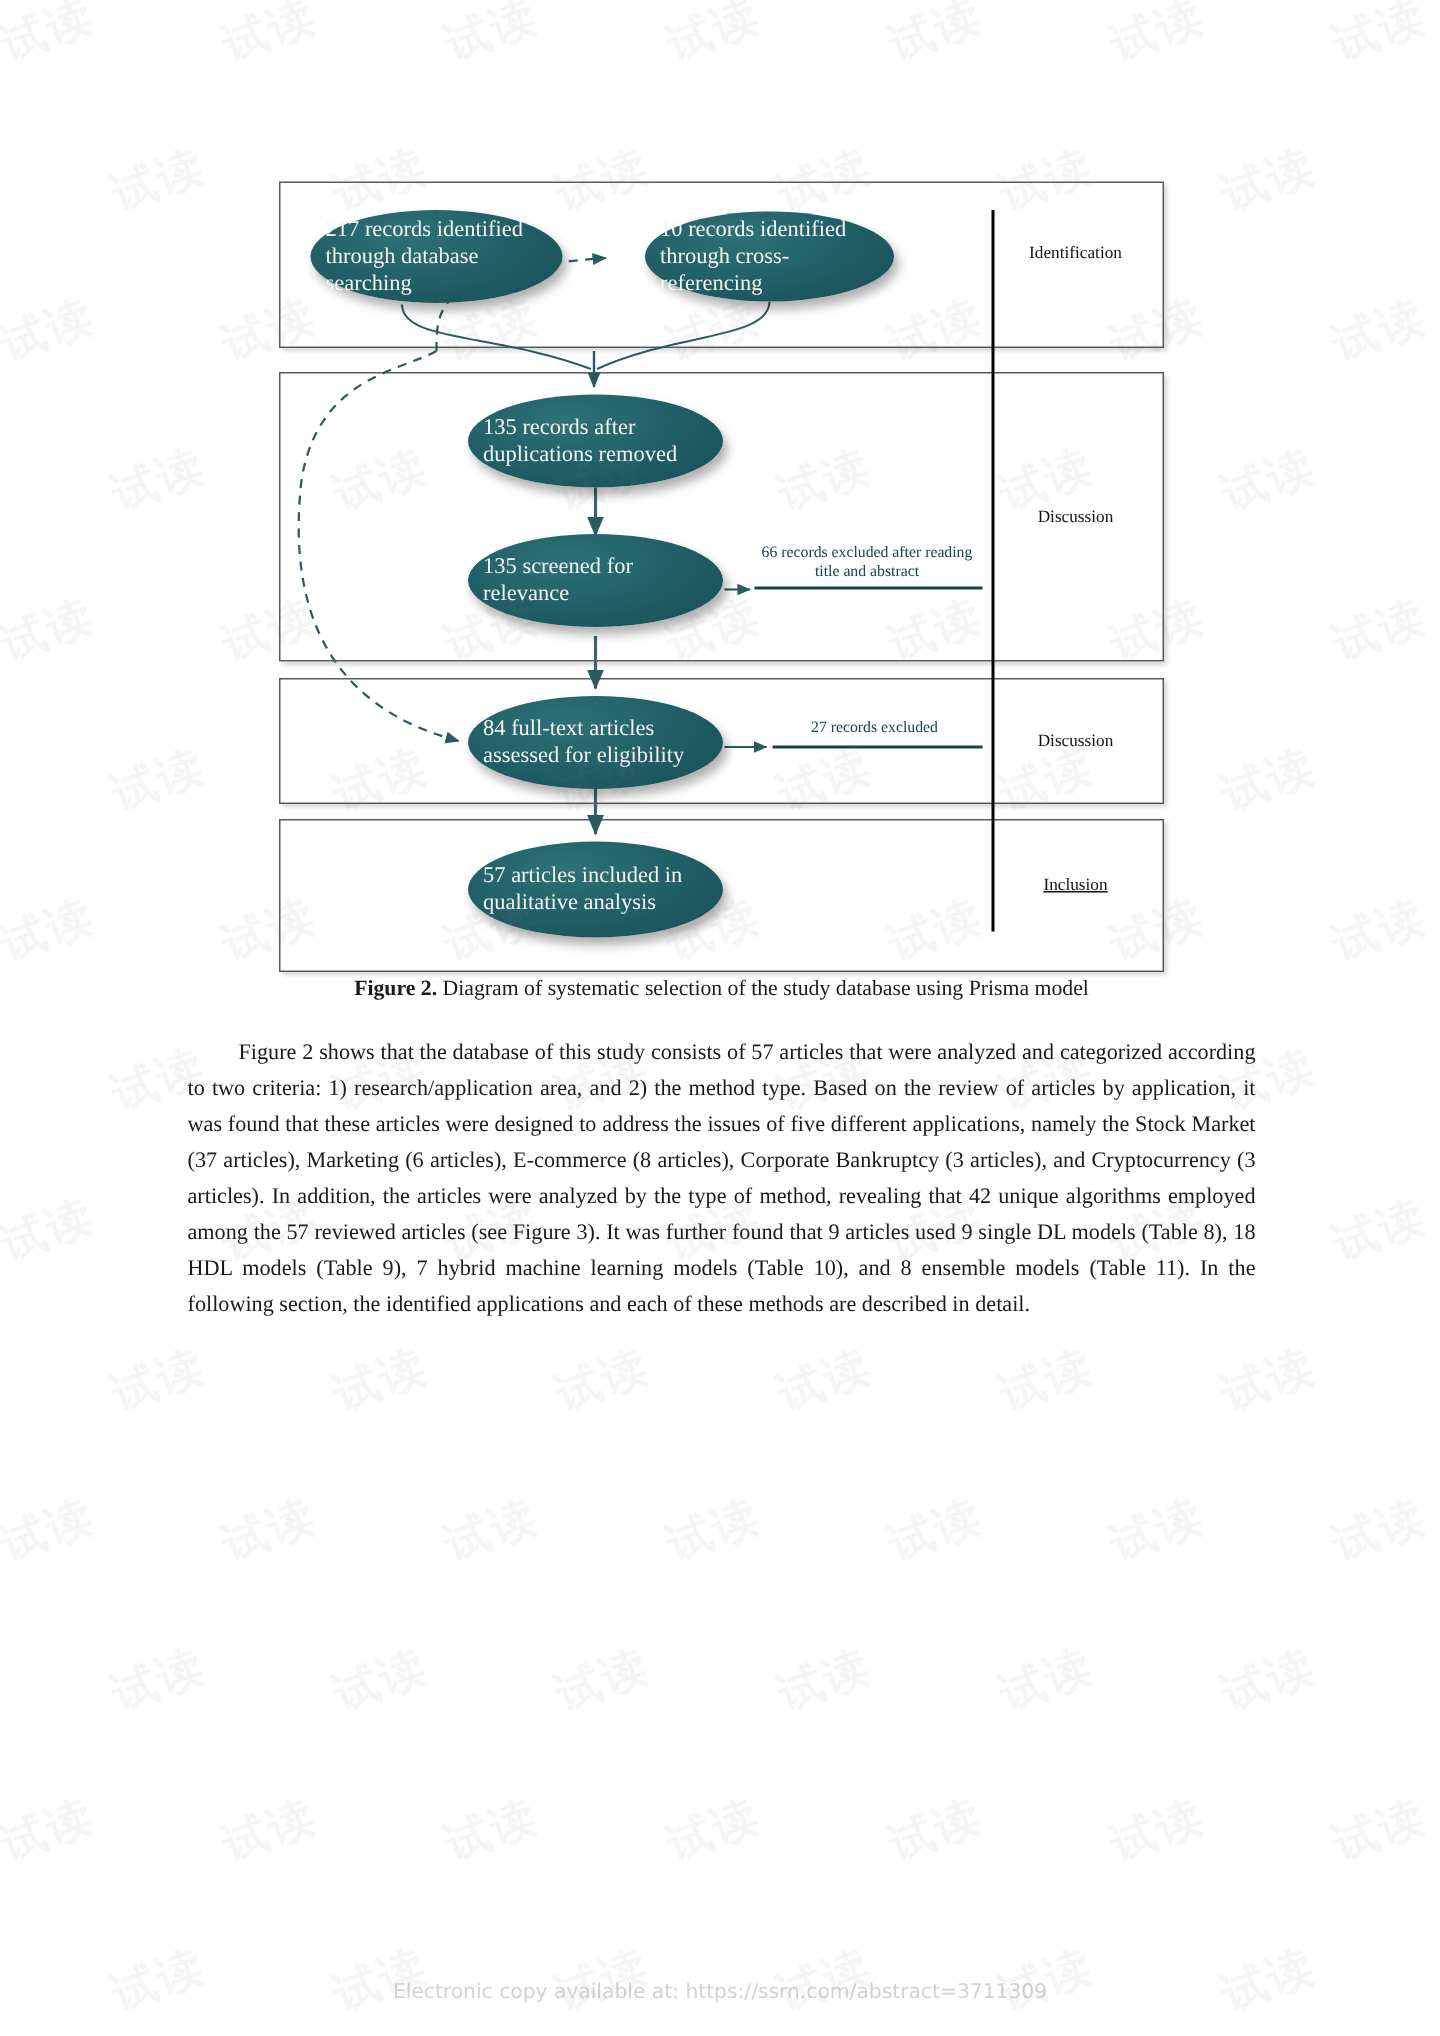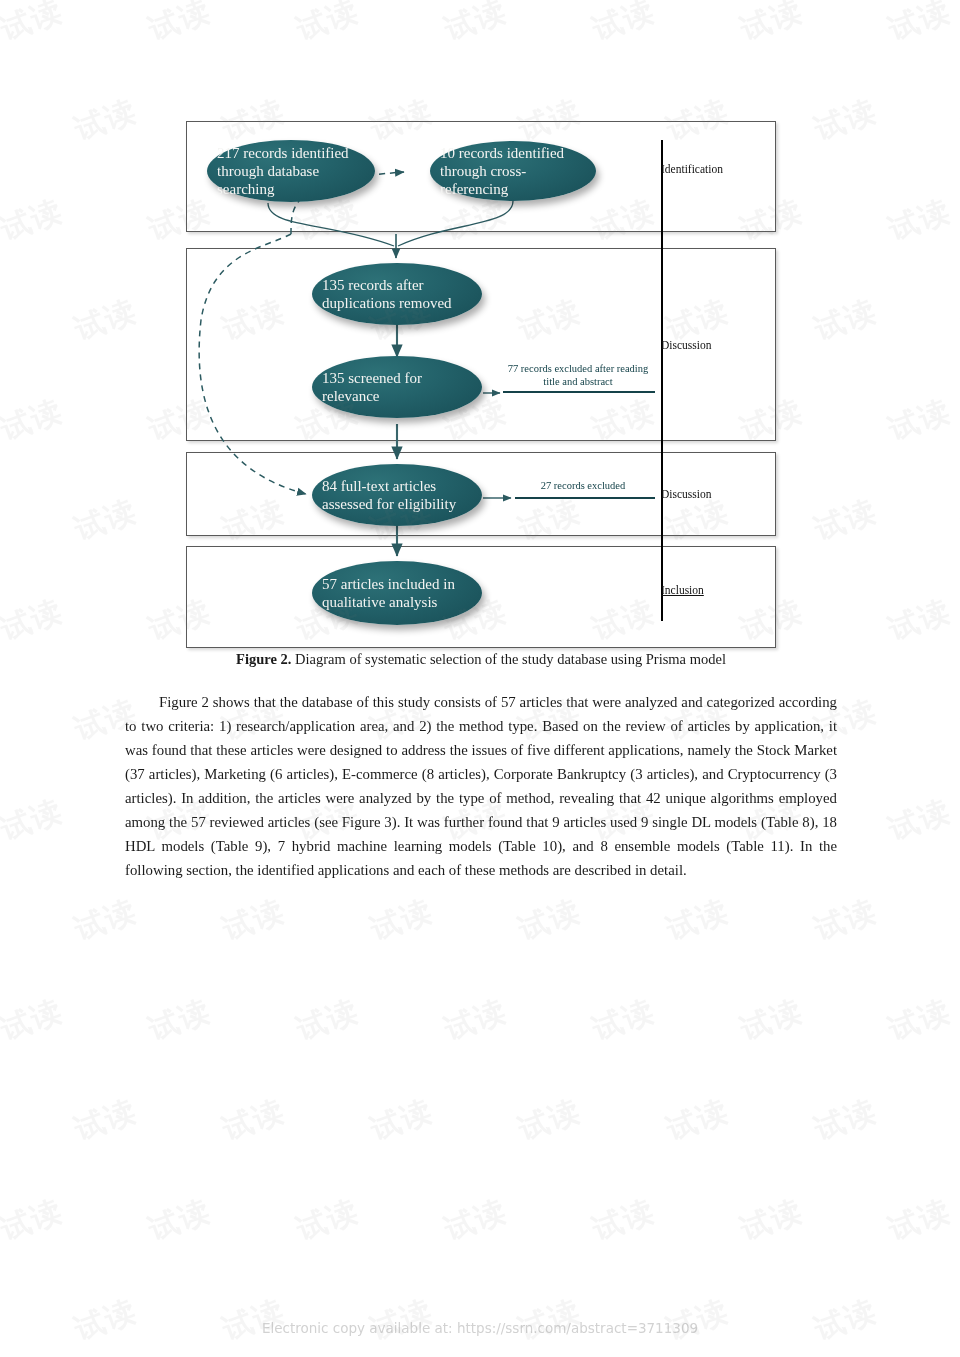--- a/index.html
+++ b/index.html
@@ -52,21 +52,21 @@
     box-shadow: 2px 2px 3px rgba(0,0,0,0.16);
   }
   #stage-box-identification { left: 186px; top: 121px; width: 590px; height: 111px; }
   #stage-box-screening      { left: 186px; top: 248px; width: 590px; height: 193px; }
   #stage-box-eligibility    { left: 186px; top: 452px; width: 590px; height: 84px;  }
   #stage-box-inclusion      { left: 186px; top: 546px; width: 590px; height: 102px; }
 
   .stage-label {
     position: absolute;
     width: 112px;
-    text-align: left;
+    text-align: center;
     font-family: "Liberation Serif", serif;
     font-size: 11.5px;
     color: #111;
     z-index: 4;
   }
   #stage-label-identification { left: 661px; top: 163px; }
   #stage-label-screening      { left: 661px; top: 339px; }
   #stage-label-eligibility    { left: 661px; top: 488px; }
   #stage-label-inclusion      { left: 661px; top: 584px; text-decoration: underline; }
 
@@ -218,21 +218,21 @@
   <div class="stage-label" id="stage-label-eligibility">Discussion</div>
   <div class="stage-label" id="stage-label-inclusion">Inclusion</div>
 
   <div class="node-ellipse" id="node-records-identified">217 records identified through database searching</div>
   <div class="node-ellipse" id="node-cross-referencing">10 records identified through cross-referencing</div>
   <div class="node-ellipse" id="node-duplications-removed">135 records after duplications removed</div>
   <div class="node-ellipse" id="node-screened-relevance">135 screened for relevance</div>
   <div class="node-ellipse" id="node-fulltext-assessed">84 full-text articles assessed for eligibility</div>
   <div class="node-ellipse" id="node-articles-included">57 articles included in qualitative analysis</div>
 
-  <div class="excluded-label" id="excluded-label-screening">77 records excluded after reading title and abstract</div>
+  <div class="excluded-label" id="excluded-label-screening">66 records excluded after reading title and abstract</div>
   <div class="excluded-rule" id="excluded-rule-screening"></div>
 
   <div class="excluded-label" id="excluded-label-eligibility">27 records excluded</div>
   <div class="excluded-rule" id="excluded-rule-eligibility"></div>
 </div>
 
 <div id="text-area">
   <div id="figure-caption">
     <span class="cap-strong">Figure 2.</span><span> Diagram of systematic selection of the study database using Prisma model</span>
   </div>

